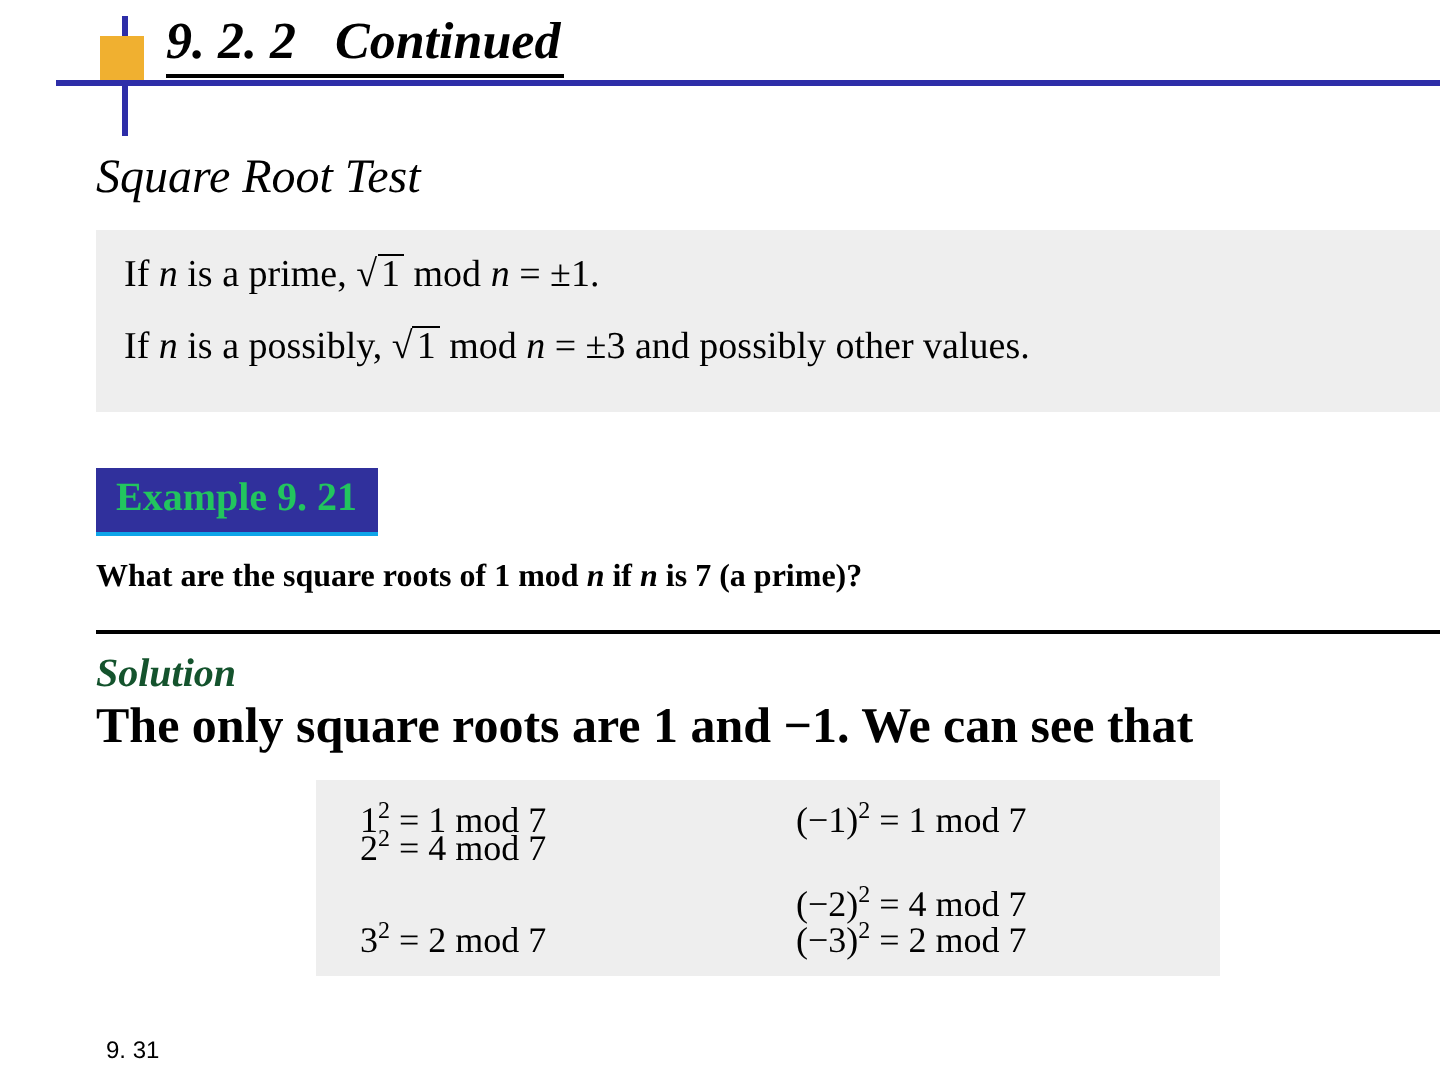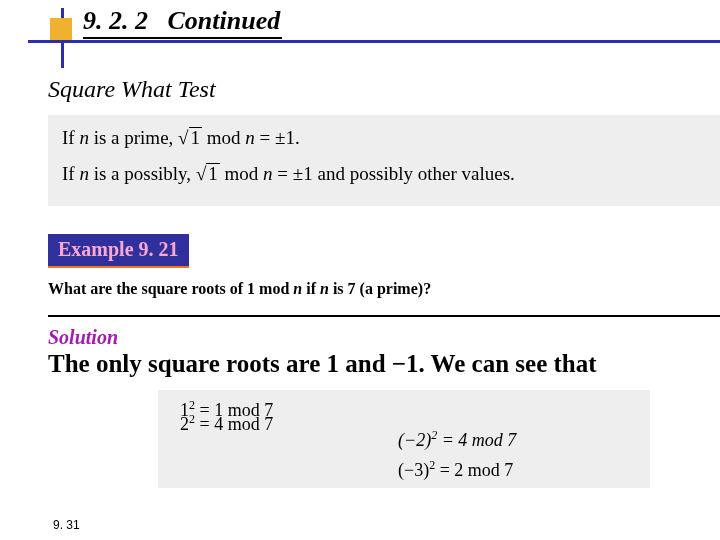--- a/index.html
+++ b/index.html
@@ -94,74 +94,73 @@
     padding: 0 2px;
     display: inline-block;
     line-height: 1;
   }
   
   .example-label {
     position: absolute;
     left: 20px;
     top: 234px;
     background: #30309c;
-    color: #f9a8d4;
+    color: #22c55e;
     font-size: 20px;
     font-weight: bold;
     padding: 4px 10px 5px 10px;
-    border-bottom: 2px solid #f97316;
+    border-bottom: 2px solid #0ea5e9;
   }
   .question {
     position: absolute;
     left: 20px;
     top: 280px;
     font-size: 16px;
     font-weight: bold;
     width: 680px;
     border-bottom: 2px solid #000;
     padding-bottom: 17px;
   }
   .question .mi { font-style: italic; }
   .solution-h {
     position: absolute;
     left: 20px;
     top: 326px;
     font-size: 20px;
     font-weight: bold;
-    color: #a21caf;
+    color: #14532d;
     font-style: italic;
   }
   .solution-body {
     position: absolute;
     left: 20px;
     top: 350px;
     font-size: 25px;
     font-weight: bold;
   }
   
   .box2 {
     position: absolute;
     left: 130px;
     top: 390px;
     width: 452px;
     height: 98px;
     background: #eeeeee;
     font-family: "Times New Roman", serif;
     font-size: 18px;
-    padding-left: 40px;
   }
   .box2 .cell {
     position: absolute;
     white-space: nowrap;
   }
   .box2 .c-l1 { left: 22px; top: 10px; }
   .box2 .c-l2 { left: 22px; top: 24px; }
   .box2 .c-l3 { left: 22px; top: 70px; }
   .box2 .c-r1 { left: 240px; top: 10px; }
-  .box2 .c-r2 { left: 240px; top: 40px; font-style: italic; }
+  .box2 .c-r2 { left: 240px; top: 52px; }
   .box2 .c-r3 { left: 240px; top: 70px; font-family: Liberation Serif, serif; }
   sup.pw {
     font-size: 12px;
     vertical-align: super;
     line-height: 0;
   }
   .pagenum {
     position: absolute;
     left: 25px;
     bottom: 8px;
@@ -177,47 +176,53 @@
   <div class="top-hline"></div>
   <div class="top-vline"></div>
   <div class="top-square"></div>
 
   <div class="title">
     <span>9. 2. 2</span>
     &nbsp;
     <span>Continued</span>
   </div>
 
-  <div class="subtitle">Square What Test</div>
+  <div class="subtitle">Square Root Test</div>
 
   <div class="box1">
     <div class="line l1">
       <span>If </span><span class="math-i">n</span><span> is a prime,  </span><span class="sqrtbox"><span class="radical">√</span><span class="radicand">1</span></span><span> mod </span><span class="math-i">n</span><span> = ±1.</span>
     </div>
     <div class="line l2">
-      <span>If </span><span class="math-i">n</span><span> is a possibly,  </span><span class="sqrtbox"><span class="radical">√</span><span class="radicand">1</span></span><span> mod </span><span class="math-i">n</span><span> = ±1 and possibly other values.</span>
+      <span>If </span><span class="math-i">n</span><span> is a possibly,  </span><span class="sqrtbox"><span class="radical">√</span><span class="radicand">1</span></span><span> mod </span><span class="math-i">n</span><span> = ±3 and possibly other values.</span>
     </div>
   </div>
 
   <div class="example-label">Example 9. 21</div>
 
   <div class="question">
     <span>What are the square roots of 1 mod </span><span class="mi">n</span><span> if </span><span class="mi">n</span><span> is 7 (a prime)?</span>
   </div>
 
   <div class="solution-h">Solution</div>
   <div class="solution-body">The only square roots are 1 and −1. We can see that</div>
 
   <div class="box2">
     <div class="cell c-l1">
       <span>1</span><sup class="pw">2</sup><span> = 1 mod 7</span>
     </div>
     <div class="cell c-l2">
       <span>2</span><sup class="pw">2</sup><span> = 4 mod 7</span>
     </div>
+    <div class="cell c-l3">
+      <span>3</span><sup class="pw">2</sup><span> = 2 mod 7</span>
+    </div>
+    <div class="cell c-r1">
+      <span>(−1)</span><sup class="pw">2</sup><span> = 1 mod 7</span>
+    </div>
     <div class="cell c-r2">
       <span>(−2)</span><sup class="pw">2</sup><span> = 4 mod 7</span>
     </div>
     <div class="cell c-r3">
       <span>(−3)</span><sup class="pw">2</sup><span> = 2 mod 7</span>
     </div>
   </div>
 
   <div class="pagenum">9. 31</div>
 

